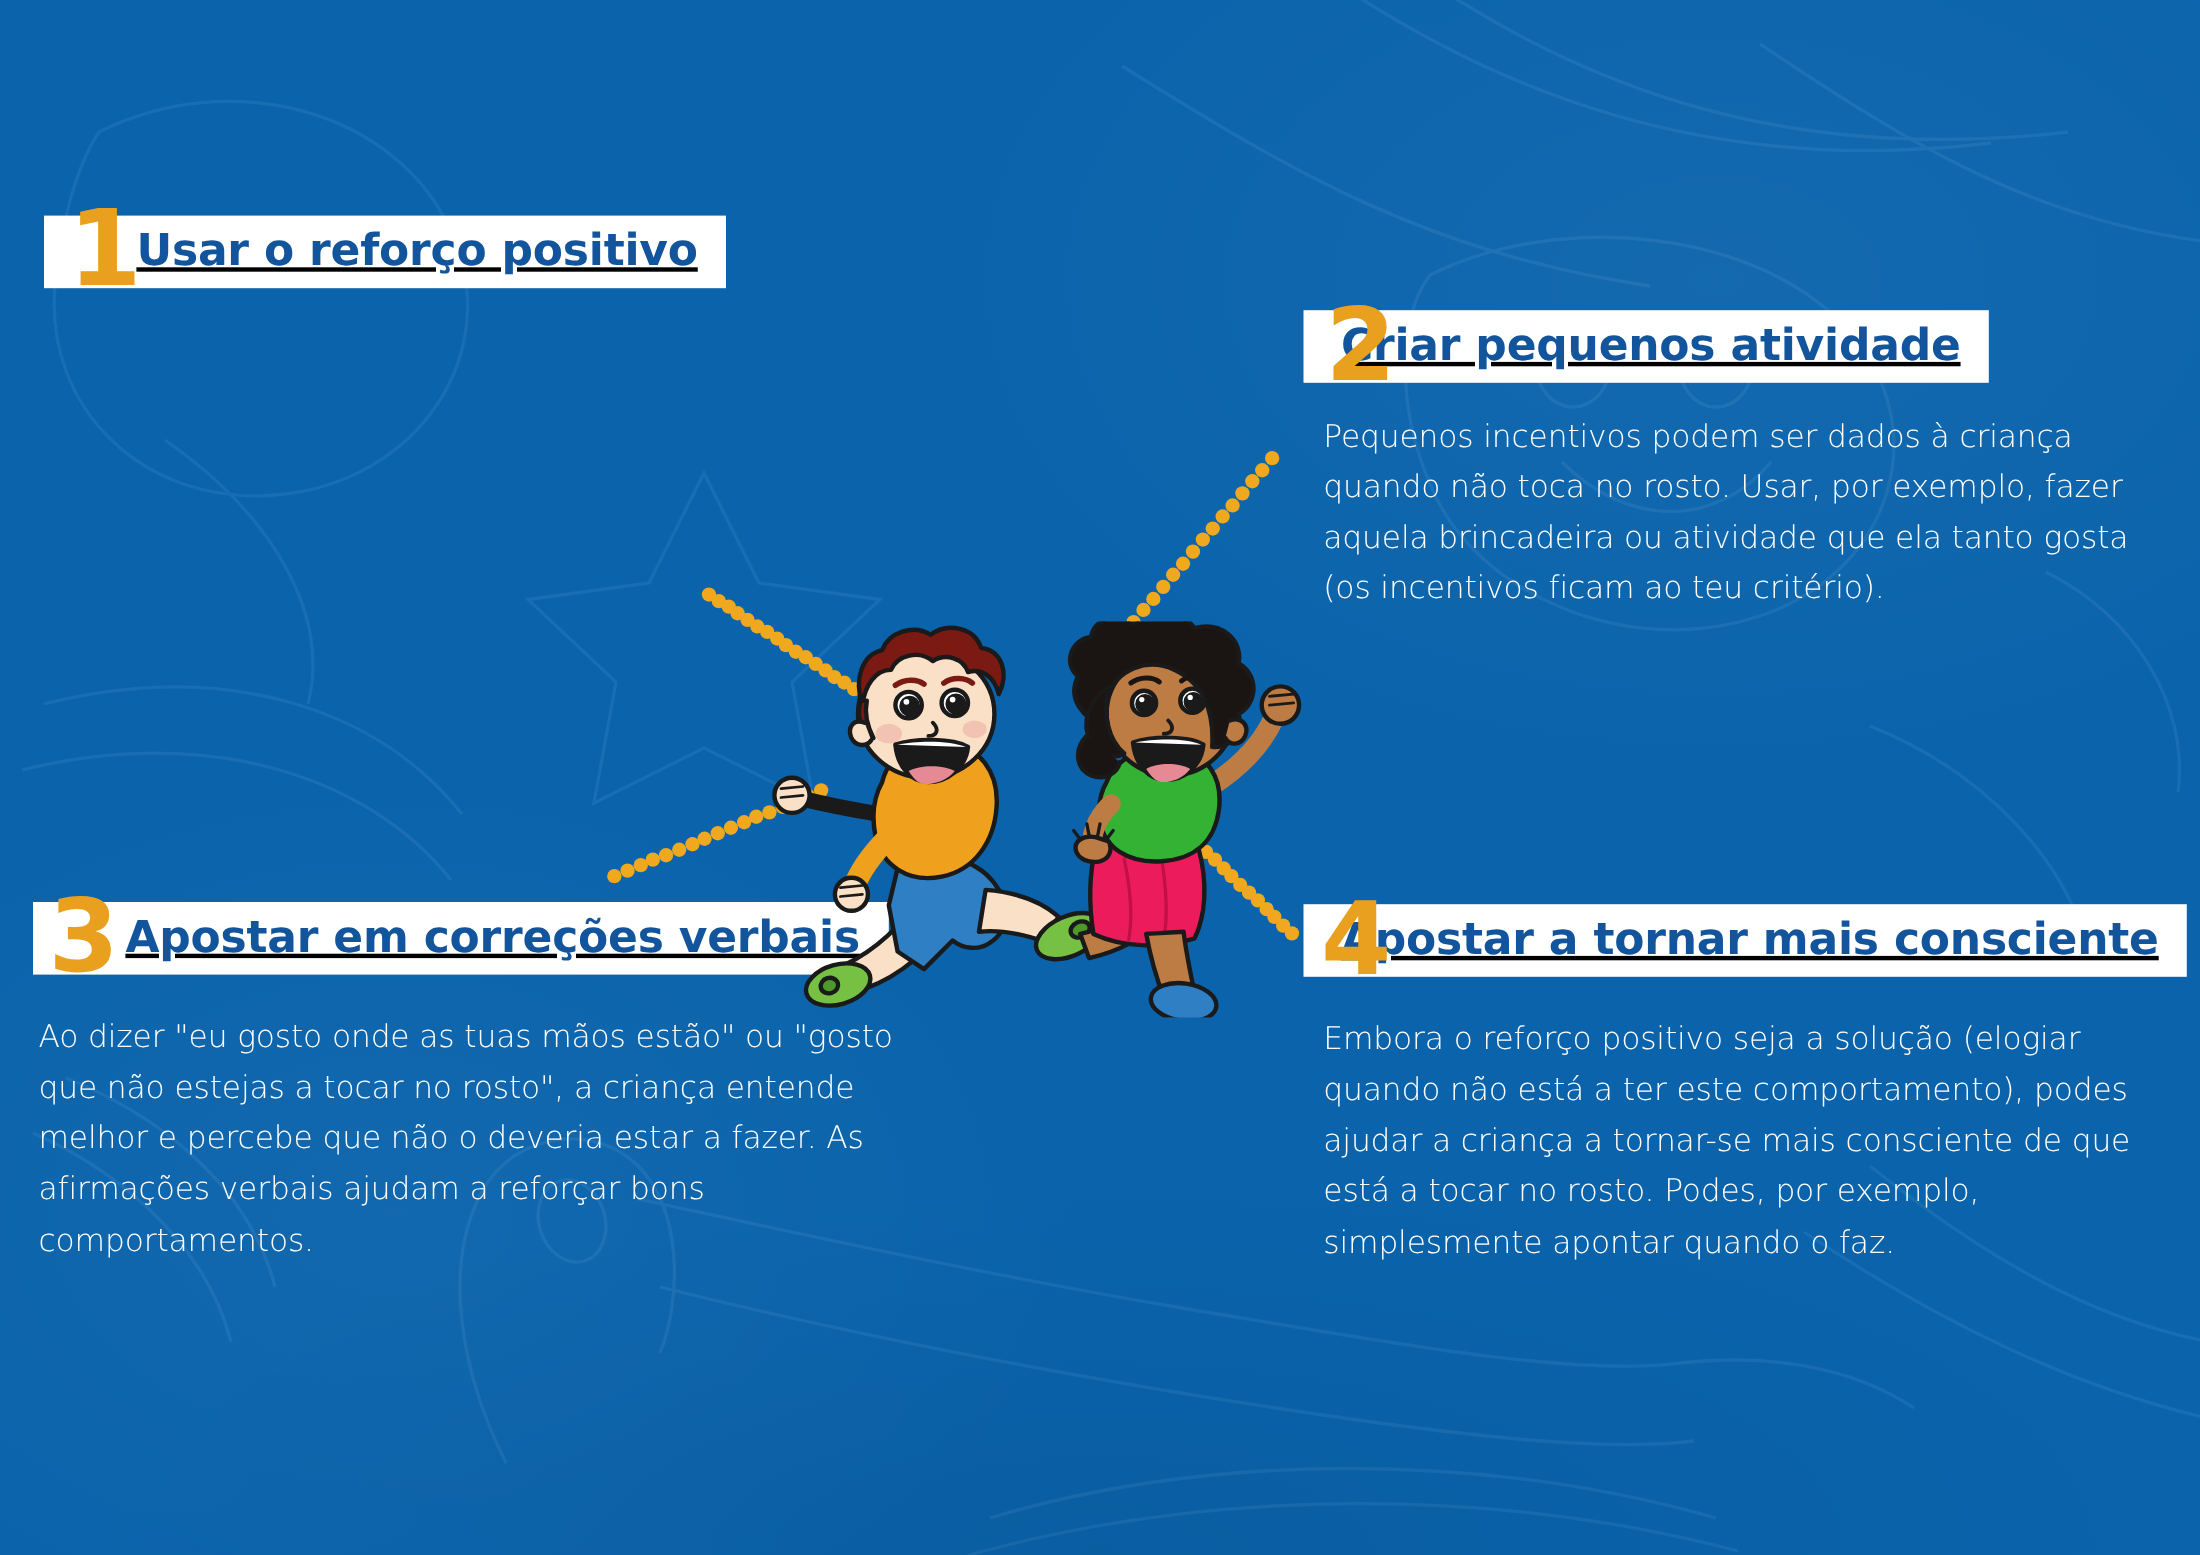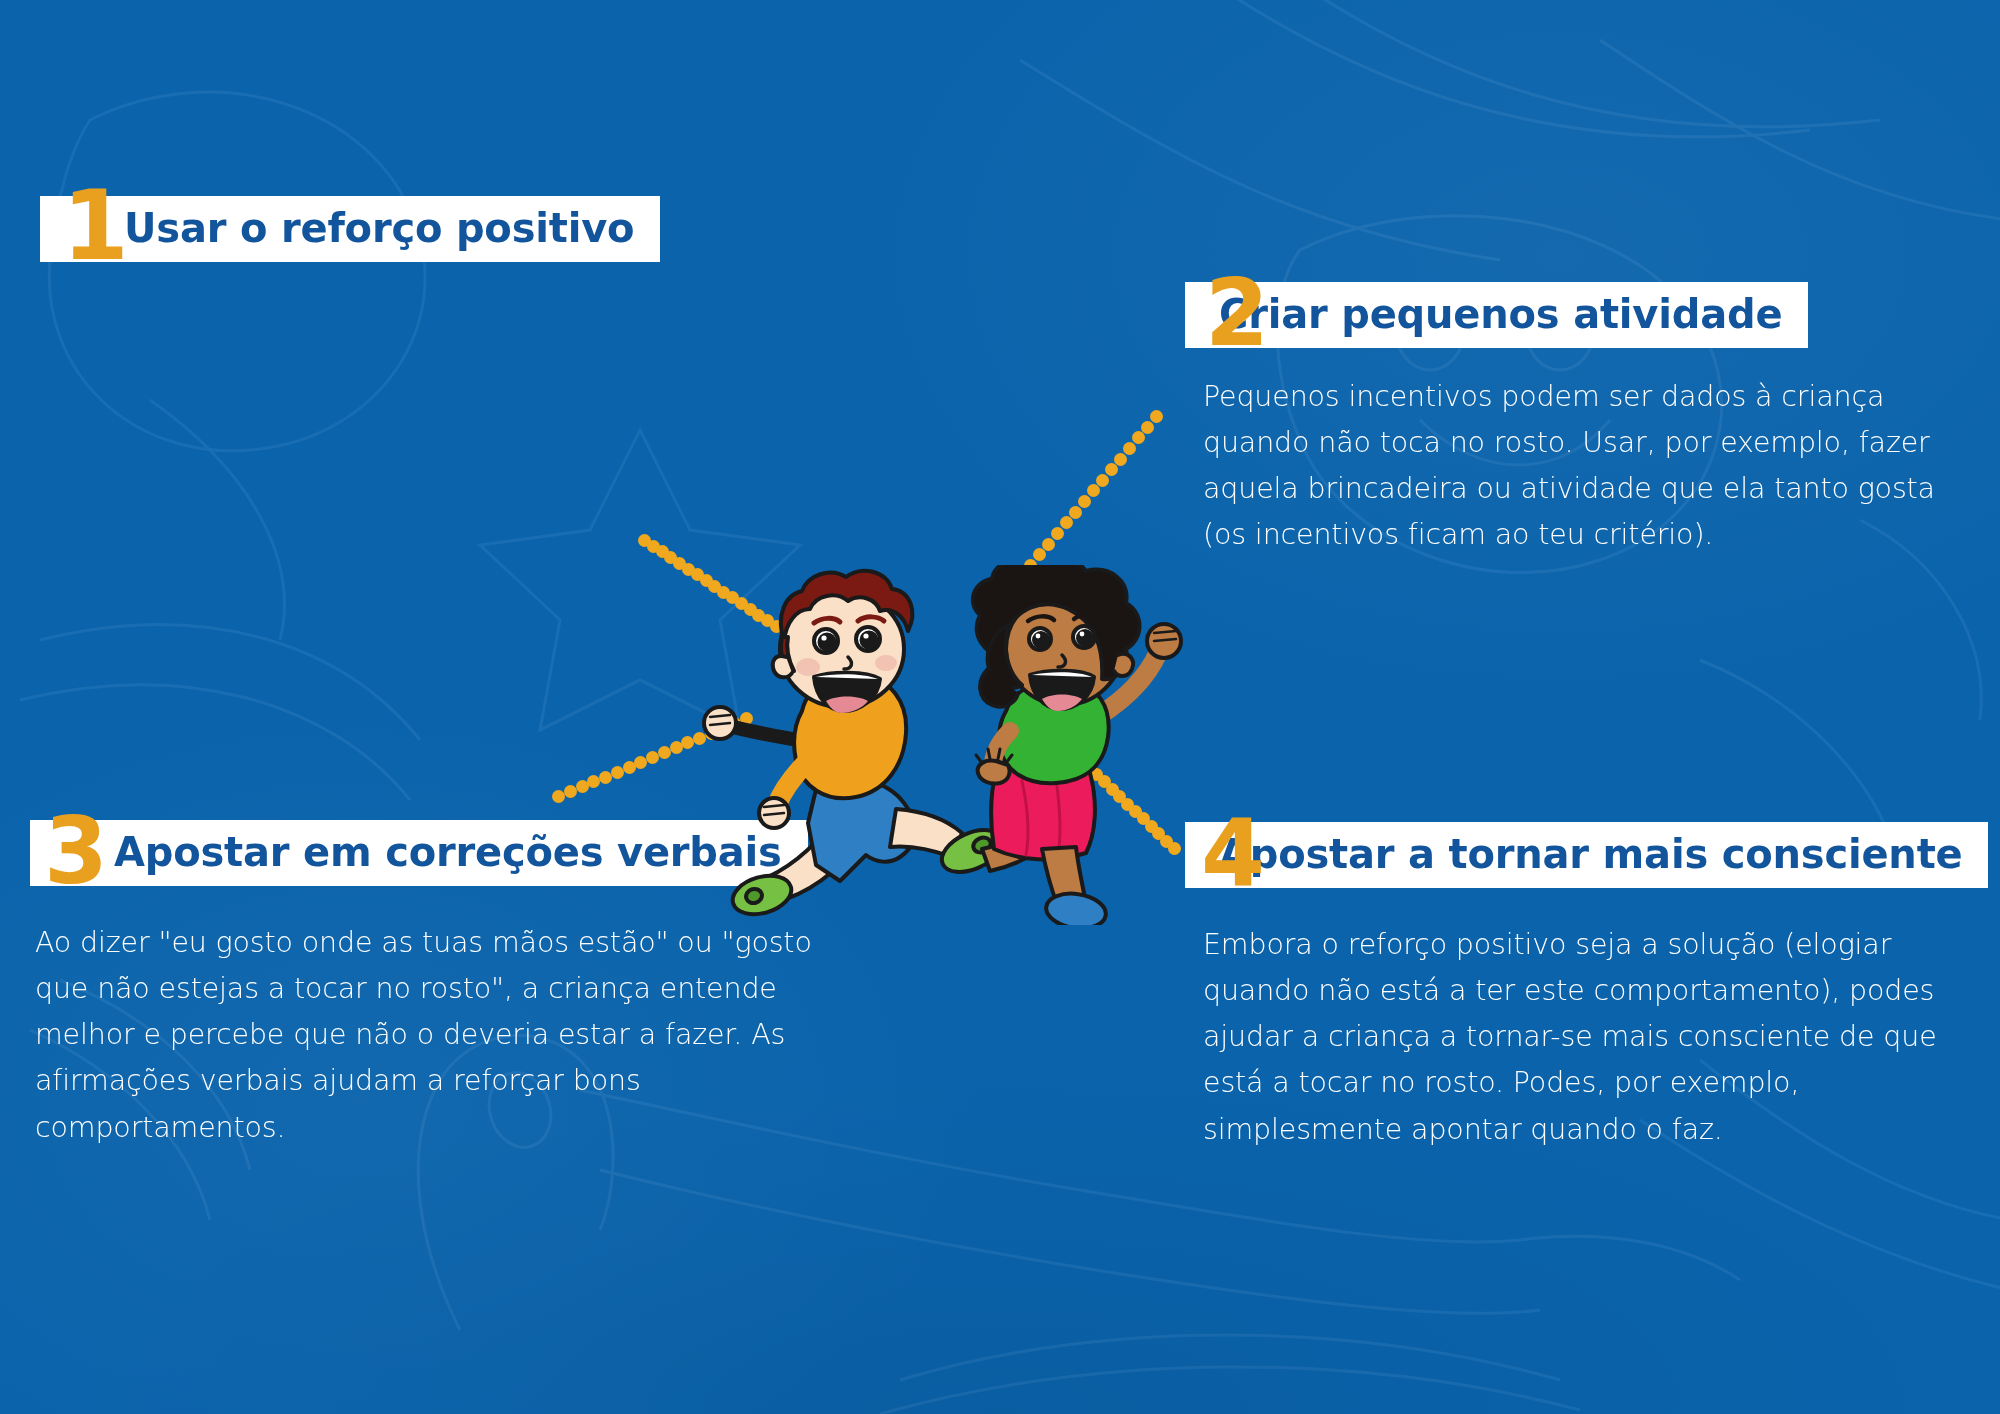--- a/index.html
+++ b/index.html
@@ -43,20 +43,21 @@
   }
 
   
   .plate {
     position:relative;
     background:#ffffff;
     display:flex;
     align-items:center;
     padding:9px 26px 11px 34px;
     min-height:66px;
+    text-decoration:underline;
   }
   .plate.p1 { padding-left:84px; }
   .plate.p3 { padding-left:84px; }
 
   .num {
     position:absolute;
     left:16px;
     bottom:-2px;
     font-family:"DejaVu Sans", sans-serif;
     font-weight:700;

